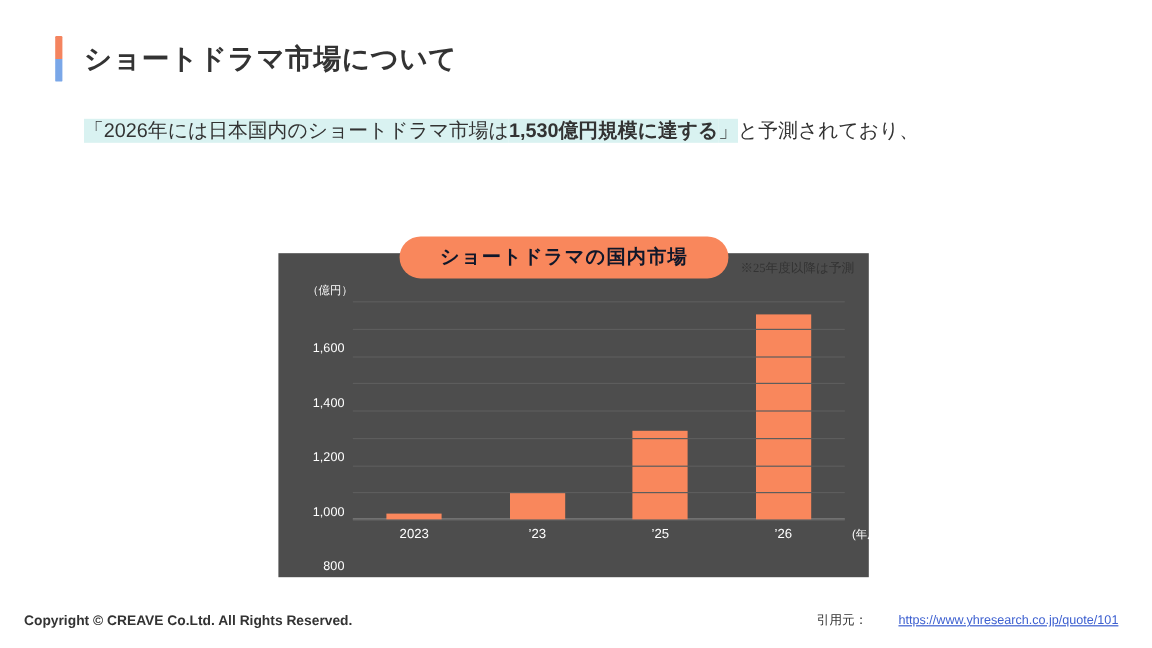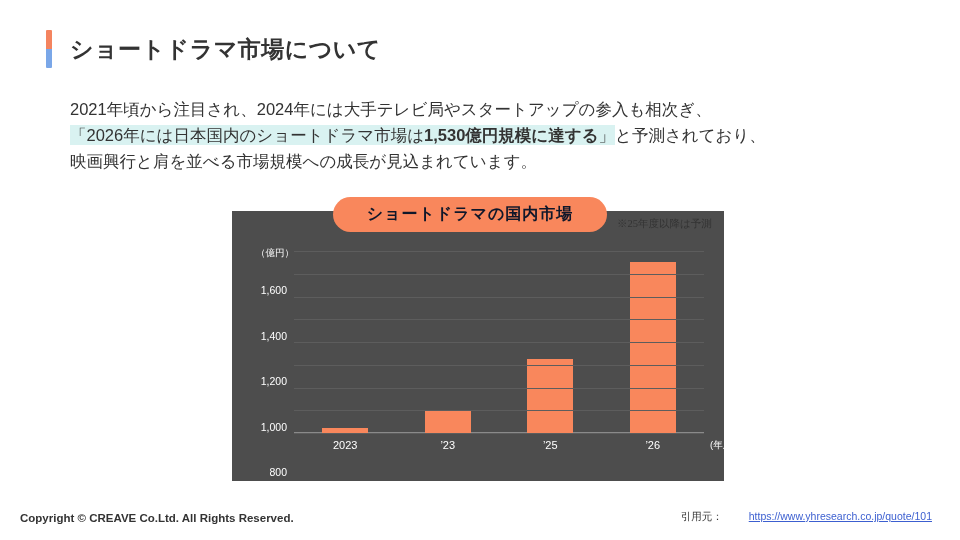--- a/index.html
+++ b/index.html
@@ -88,21 +88,21 @@
     font-size: 10.5px;
     color: #333333;
     white-space: nowrap;
     font-family: Liberation Serif, serif;
   }
 
   
   .unit-label {
     position: absolute;
     left: 24px;
-    top: 36px;
+    top: 25px;
     font-size: 9.5px;
     color: #ffffff;
   }
   .plot {
     position: absolute;
     left: 62px;
     top: 40px;
     width: 410px;
     height: 182px;
   }
@@ -199,25 +199,23 @@
 </style>
 </head>
 <body>
 
 <div class="title-row">
   <div class="title-bar"></div>
   <div class="page-title">ショートドラマ市場について</div>
 </div>
 
 <div class="body-text">
-  <div class="body-line">2021年頃から注目され、2024年には大手テレビ局やスタートアップの参入も相次ぎ、</div>
   <div class="body-line">
     <span class="hl">「2026年には日本国内のショートドラマ市場は</span><span class="hl hl-bold">1,530億円規模に達する</span><span class="hl">」</span><span>と予測されており、</span>
   </div>
-  <div class="body-line">映画興行と肩を並べる市場規模への成長が見込まれています。</div>
 </div>
 
 <div class="chart-panel">
   <div class="unit-label">（億円）</div>
 
   <div class="plot" id="plot">
     <div class="axis-base"></div>
     <div class="bars" id="bars">
         <div class="bar-slot">
           <div class="bar" style="height: 4.55px; background: rgb(249, 135, 92);"></div>

